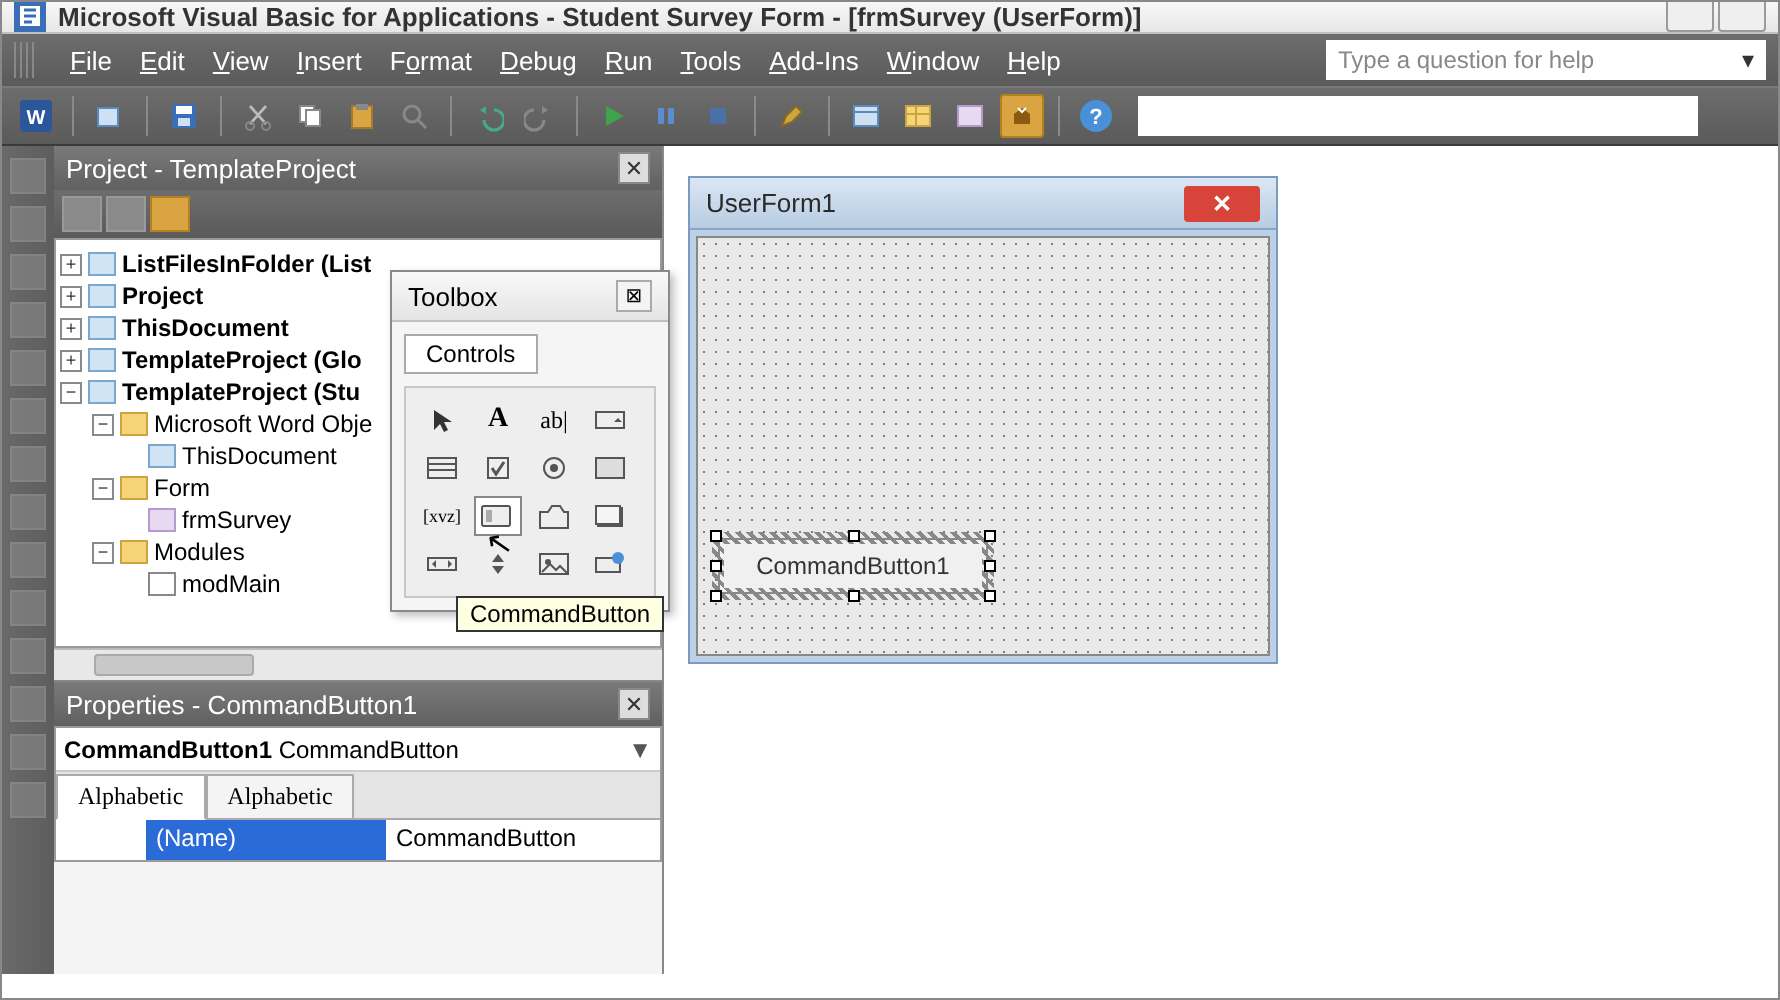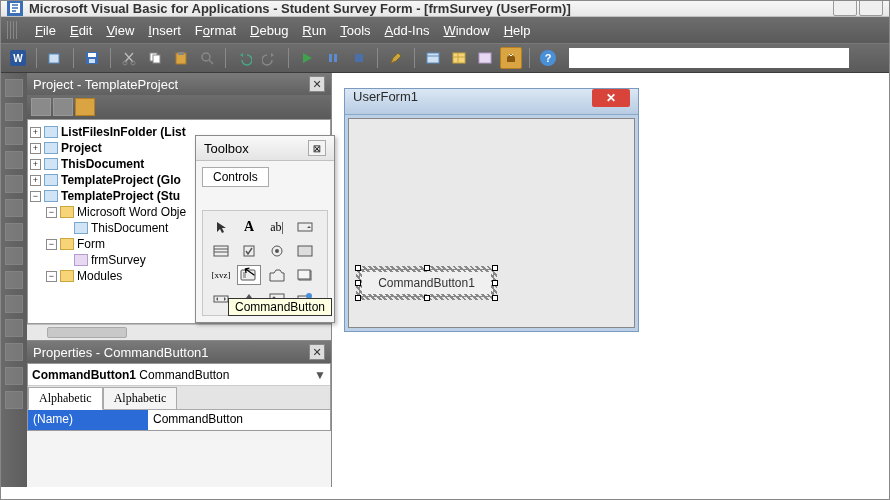--- a/index.html
+++ b/index.html
@@ -43,38 +43,38 @@
 .props-body { background:#fff; border:1px solid #9a9a9a; }
 .obj-row { display:flex; border-bottom:1px solid #ccc; font-size:12px; height:22px; align-items:center; padding:0 4px; }
 .obj-row .dd { margin-left:auto; color:#555; }
 .tabs { display:flex; background:#e4e4e4; font-size:12px; }
 .tabs .tab { padding:3px 10px; border:1px solid #aaa; background:#f4f4f4; position:relative; top:1px;font-family:Liberation Serif, serif; }
 .tabs .tab.active { background:#fff; border-bottom:1px solid #fff; }
 .prop-grid { font-size:12px; border-top:1px solid #aaa; }
 .prop-grid .pr { display:flex; height:20px; }
 .prop-grid .pn { width:120px; padding:2px 5px; }
 .prop-grid .pv { flex:1; padding:2px 5px; }
-.prop-grid .sel .pn { background:#2a6bd8; color:#fff; }
+.prop-grid .sel .pn { background:#2a6bd8; color:#fff;margin-left:45px; }
 .designer { flex:1; background:#fff; position:relative; }
 .formwin { position:absolute; left:12px; top:15px; width:295px; border:1px solid #7a9ac0; background:#bcd0e8; }
-.formwin .fhdr { height:26px; background:linear-gradient(#dbe7f4,#b7cce3); display:flex; padding:0 8px; font-size:13px; color:#2a2a2a; border-bottom:1px solid #8aa7c5; }
+.formwin .fhdr { height:26px; background:linear-gradient(#dbe7f4,#b7cce3); display:flex; align-items:center; padding:0 8px; font-size:13px; color:#2a2a2a; border-bottom:1px solid #8aa7c5; }
 .formwin .fclose { margin-left:auto; width:38px; height:18px; background:#d9443a; border-radius:2px; display:flex; align-items:center; justify-content:center; color:#fff; font-weight:bold; font-size:12px; }
 .formwin .fbody { height:210px; background-image: radial-gradient(#7d7d7d 0.5px, transparent 0.5px); background-size:6px 6px; background-color:#e9e9e9; border:1px solid #888; margin:3px; position:relative; }
 .cmdbtn-wrap { position:absolute; left:10px; top:150px; width:135px; height:28px; }
 .cmdbtn { width:100%; height:100%; background:#f0f0f0; border:1px solid #888; display:flex; align-items:center; justify-content:center; font-size:12px; color:#333; }
 .handle { position:absolute; width:6px; height:6px; background:#fff; border:1px solid #000; }
 .h-tl{left:-4px;top:-4px}.h-tr{right:-4px;top:-4px}.h-bl{left:-4px;bottom:-4px}.h-br{right:-4px;bottom:-4px}
 .h-tc{left:50%;top:-4px;margin-left:-3px}.h-bc{left:50%;bottom:-4px;margin-left:-3px}
 .h-ml{left:-4px;top:50%;margin-top:-3px}.h-mr{right:-4px;top:50%;margin-top:-3px}
 .sel-border { position:absolute; inset:-3px; border:3px solid transparent; background-image:repeating-linear-gradient(45deg,#888 0 2px,transparent 2px 4px); background-clip:border-box; -webkit-mask:linear-gradient(#fff 0 0) content-box,linear-gradient(#fff 0 0); -webkit-mask-composite:xor; mask-composite:exclude; padding:3px; pointer-events:none; }
 .toolbox { position:absolute; left:195px; top:135px; width:140px; background:#f2f2f2; border:1px solid #8a8a8a; box-shadow:2px 2px 4px rgba(0,0,0,0.25); }
 .toolbox .thdr { background:linear-gradient(#f9f9f9,#e4e4e4); font-size:13px; padding:4px 8px; display:flex; align-items:flex-end; border-bottom:1px solid #c0c0c0; }
 .toolbox .tclose { margin-left:auto; width:18px; height:16px; border:1px solid #aaa; background:#f4f4f4; display:flex; align-items:center; justify-content:center; font-size:10px; }
 .toolbox .body { padding:6px; background:#f5f5f5; }
-.toolbox .ttab { display:inline-block; border:1px solid #aaa; background:#fff; font-size:12px; padding:2px 10px; margin-bottom:23px; }
+.toolbox .ttab { display:inline-block; border:1px solid #aaa; background:#fff; font-size:12px; padding:2px 10px; margin-bottom:6px; }
 .ctrlgrid { display:grid; grid-template-columns:repeat(4,24px); gap:4px; background:#eee; padding:6px; border:1px solid #c8c8c8; }
 .ctrlgrid .c { width:24px; height:20px; display:flex; align-items:center; justify-content:center; font-size:12px; font-family:"Times New Roman",serif; border:1px solid transparent; }
 .ctrlgrid .c.hi { border:1px solid #888; background:#fff; }
 .tooltip { position:absolute; left:228px; top:298px; background:#ffffe1; border:1px solid #333; font-size:12px; padding:1px 6px; white-space:nowrap; font-family:Tahoma,sans-serif; }
 .cursor { position:absolute; left:243px; top:262px; font-size:16px; color:#000; pointer-events:none; transform:rotate(-10deg); }
 svg { display:block; }
 </style>
 </head>
 <body>
 
@@ -97,20 +97,24 @@
   <span class="m"><u>E</u>dit</span>
   <span class="m"><u>V</u>iew</span>
   <span class="m"><u>I</u>nsert</span>
   <span class="m">F<u>o</u>rmat</span>
   <span class="m"><u>D</u>ebug</span>
   <span class="m"><u>R</u>un</span>
   <span class="m"><u>T</u>ools</span>
   <span class="m"><u>A</u>dd-Ins</span>
   <span class="m"><u>W</u>indow</span>
   <span class="m"><u>H</u>elp</span>
+  <div class="helpbox">
+    <span>Type a question for help</span>
+    <span class="dd">▾</span>
+  </div>
 </div>
 
 <div class="toolbar">
   <div class="tbtn">
       <svg width="16" height="16">
         <rect width="16" height="16" rx="2" fill="#2b579a"></rect>
         <text x="8" y="12" font-size="10" fill="#fff" text-anchor="middle" font-family="Arial" font-weight="bold">W</text>
       </svg>
     </div>
   <div class="sep"></div>
@@ -293,20 +297,24 @@
           <span>Form</span>
         </div>
       <div class="row" style="padding-left:44px">
           <div class="ficon fp"></div>
           <span>frmSurvey</span>
         </div>
       <div class="row" style="padding-left:16px">
           <div class="pm">−</div>
           <div class="ficon fy"></div>
           <span>Modules</span>
+        </div>
+      <div class="row" style="padding-left:44px">
+          <div class="ficon" style="background:#fff;border:1px solid #888"></div>
+          <span>modMain</span>
         </div>
     </div>
     <div class="scroll-h">
         <div class="track">
           <div class="thumb"></div>
         </div>
       </div>
 
     <div class="props">
       <div class="panehdr">

